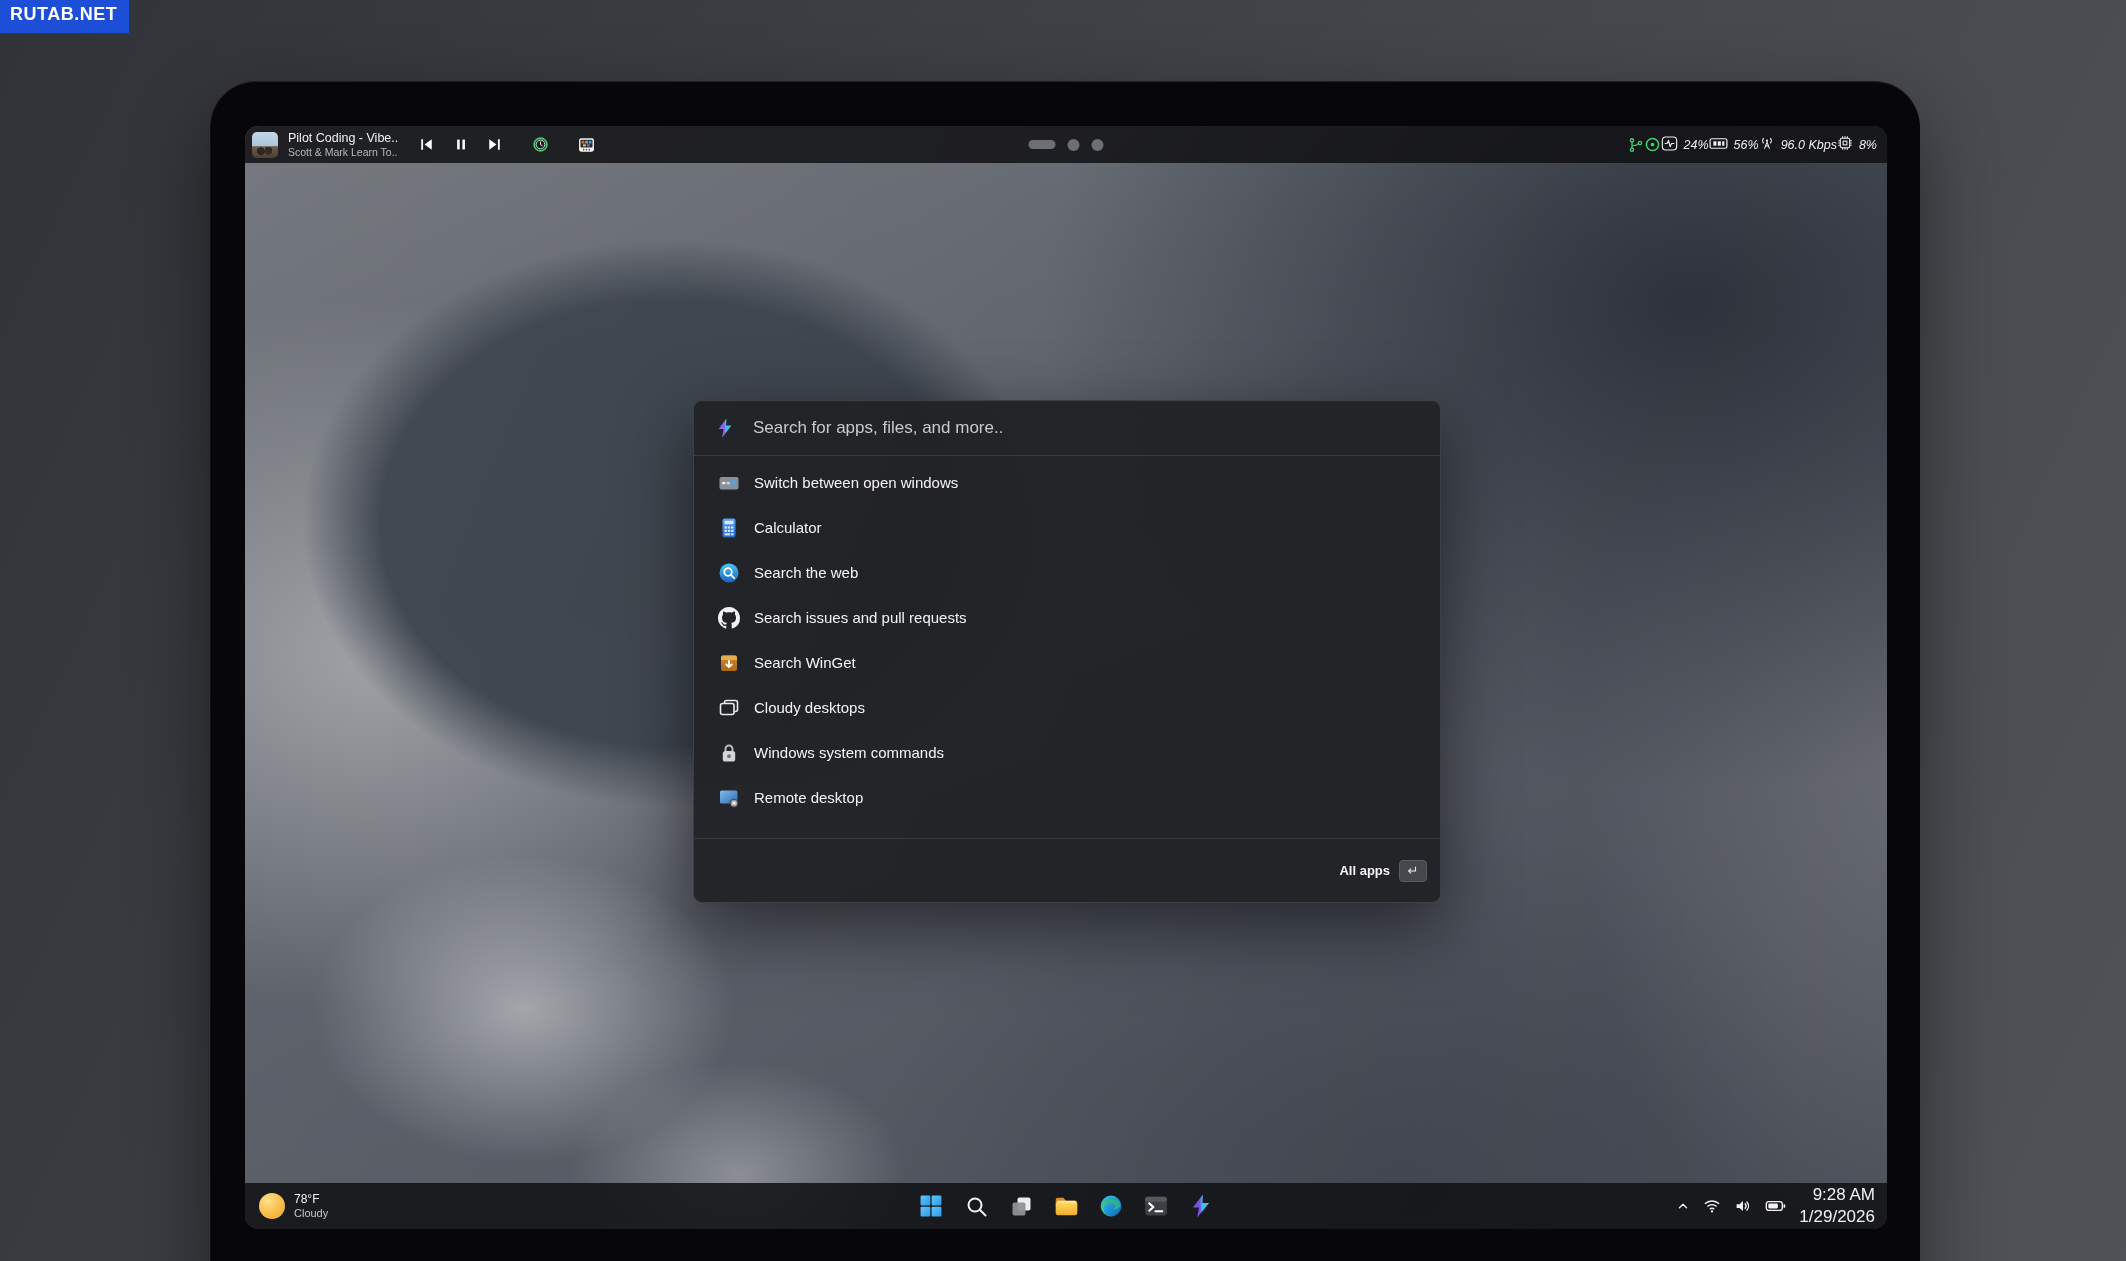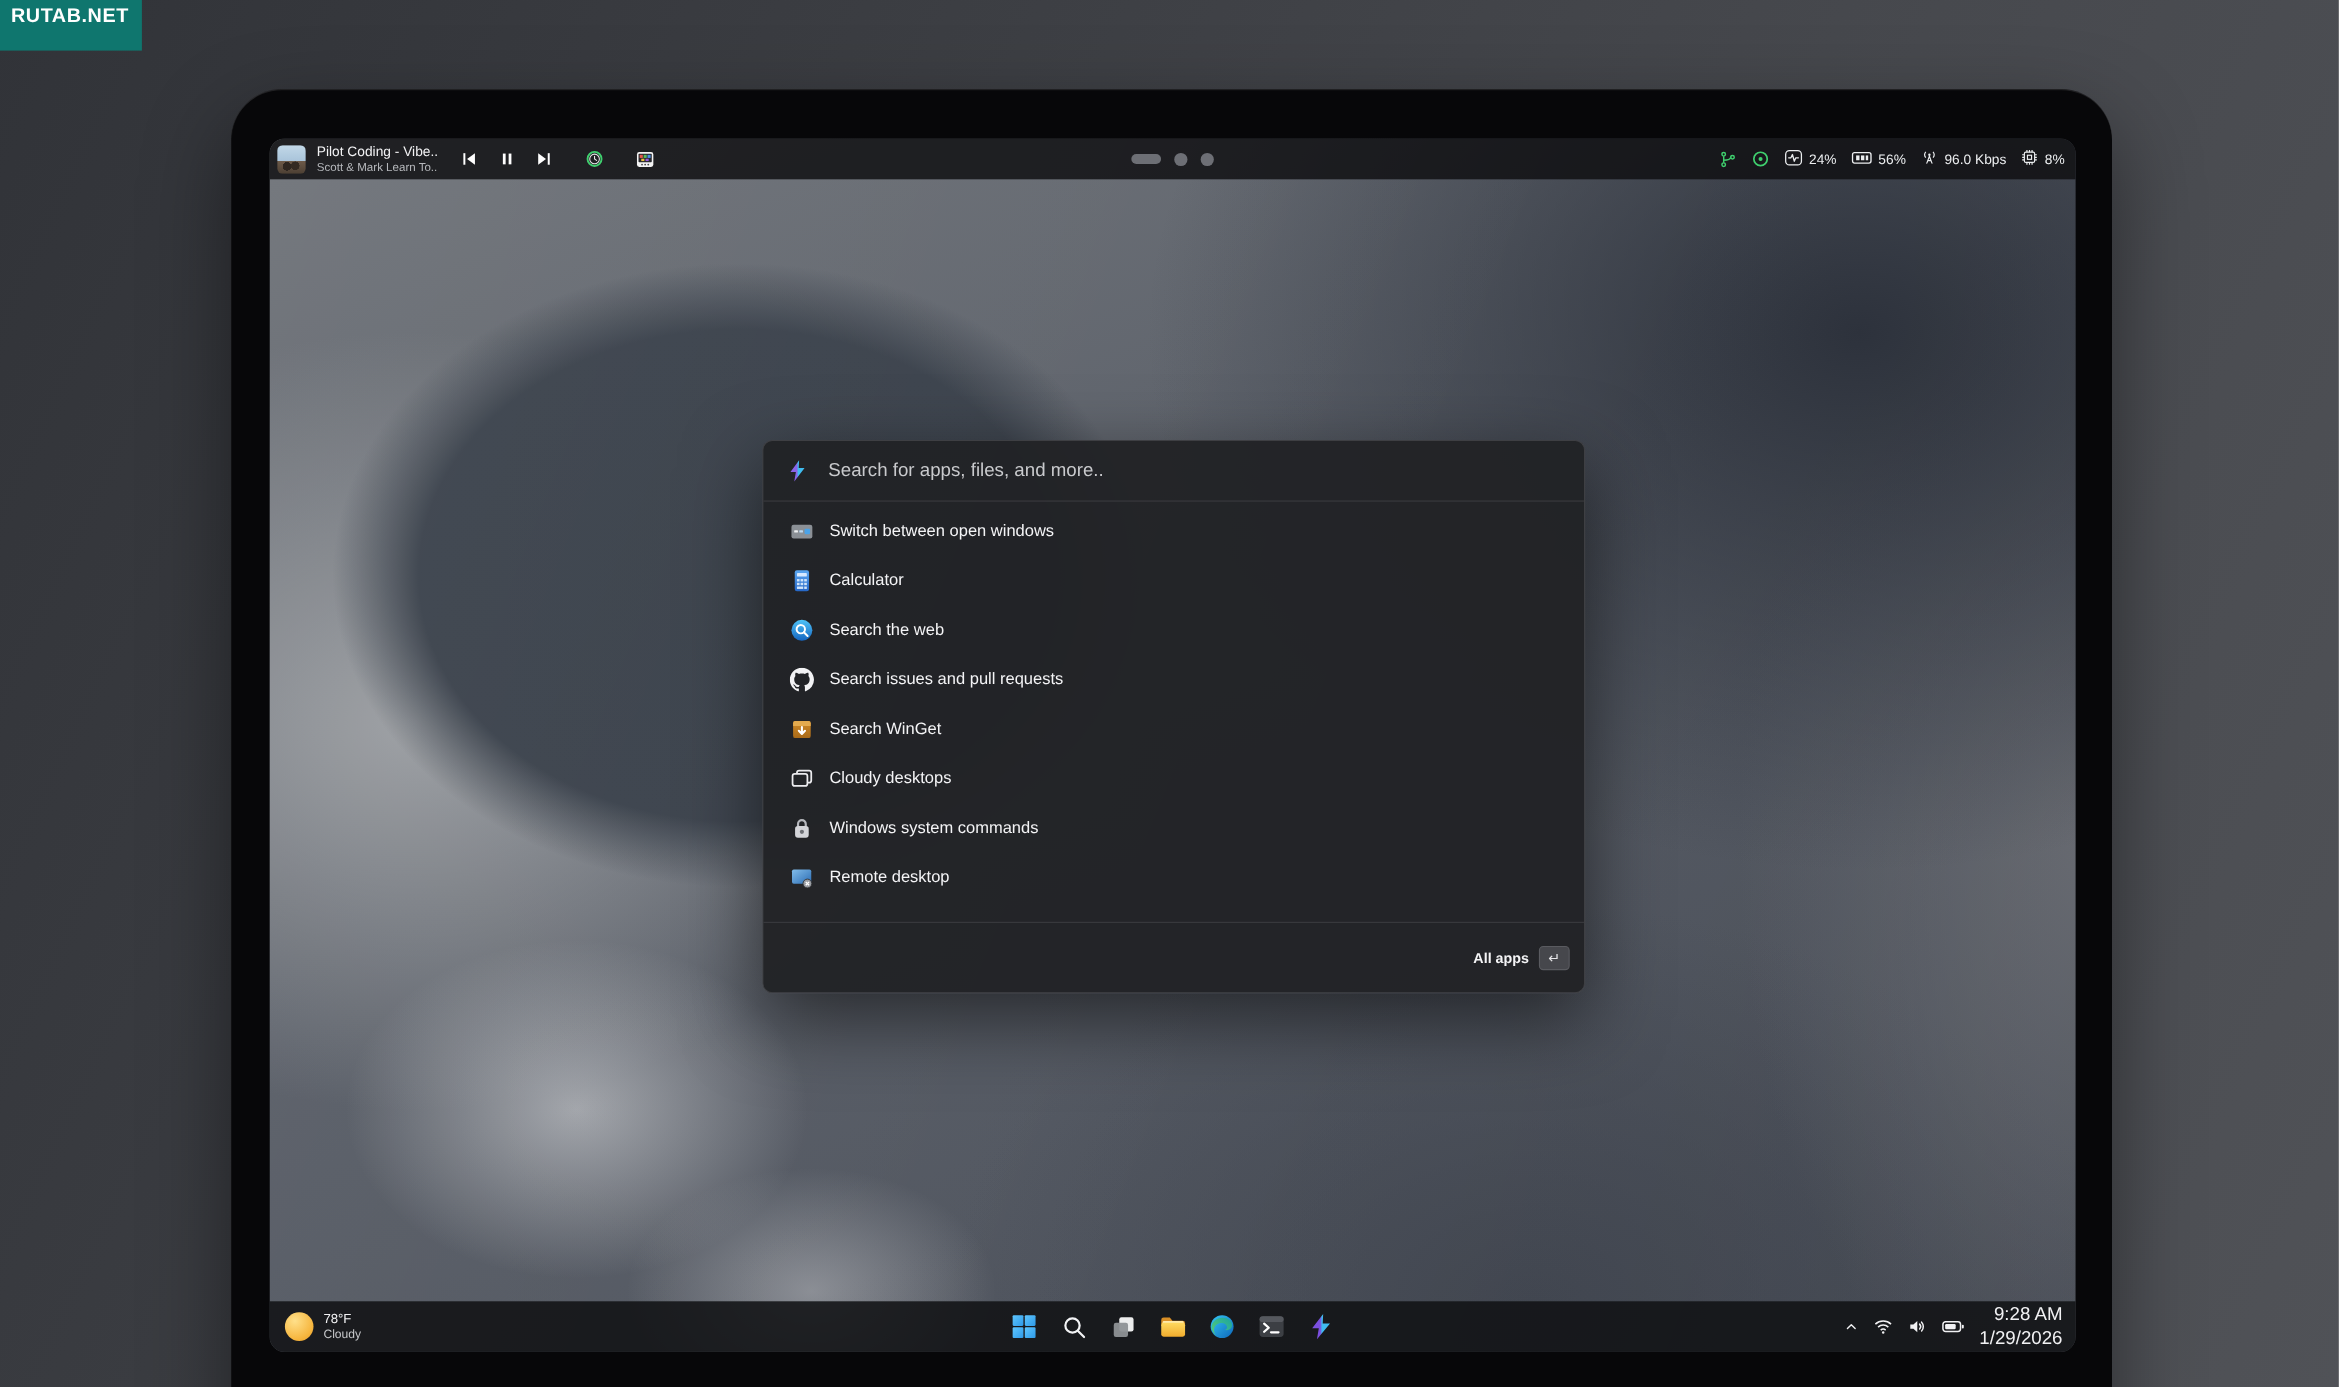--- a/index.html
+++ b/index.html
@@ -2,22 +2,22 @@
 <html><head>
 <meta charset="utf-8">
 <style>
   html,body{margin:0;padding:0;}
   body{
     width:2126px;height:1261px;overflow:hidden;position:relative;
     font-family:"Liberation Sans",sans-serif;
     background:linear-gradient(115deg,#313338 0%,#3d3f44 35%,#47494e 65%,#505257 100%);
   }
   
-  .watermark{position:absolute;top:0;left:0;background:#0f766e;color:#fff;
-    font-weight:bold;font-size:18px;letter-spacing:.5px;padding:4px 12px 21px 10px;z-index:50;}
+  .watermark{position:absolute;top:0;left:0;background:#1d4ed8;color:#fff;
+    font-weight:bold;font-size:18px;letter-spacing:.5px;padding:4px 12px 8px 10px;z-index:50;}
   
   .laptop{position:absolute;left:210px;top:81px;width:1710px;height:1240px;
     background:#070709;border-radius:46px 46px 0 0;
     box-shadow:0 30px 80px rgba(0,0,0,.45), inset 0 1px 0 rgba(255,255,255,.10), inset 1px 0 0 rgba(255,255,255,.04);}
   .screen{position:absolute;left:35px;top:45px;width:1642px;height:1103px;
     border-radius:14px;overflow:hidden;
     background:
       radial-gradient(ellipse 300px 220px at 17% 80%, rgba(235,236,238,.50), rgba(235,236,238,0) 70%),
       radial-gradient(ellipse 240px 160px at 30% 95%, rgba(240,240,242,.35), rgba(240,240,242,0) 70%),
       radial-gradient(ellipse 560px 430px at 26% 36%, #394049 0%, #3a414b 52%, rgba(57,64,73,0) 66%),
@@ -40,21 +40,21 @@
       linear-gradient(#c2d8e8 0%,#a9c4da 55%,#6d5a49 56%,#4c3f33 100%);}
   .media-text{line-height:1.15;max-width:150px;white-space:nowrap;}
   .media-title{font-size:12.5px;color:#f2f2f4;}
   .media-sub{font-size:10.5px;color:#b6b8bc;}
   .mctl{display:flex;align-items:center;gap:17px;margin-left:10px;}
   .mbtn{width:17px;height:17px;display:flex;align-items:center;justify-content:center;cursor:pointer;}
   .notch{position:absolute;left:50%;top:50%;transform:translate(-50%,-50%);
     display:flex;align-items:center;gap:12px;}
   .notch .pill{width:27px;height:9px;border-radius:5px;background:#6d6f75;}
   .notch .dot{width:12px;height:12px;border-radius:50%;background:#6d6f75;}
-  .stats{margin-left:auto;display:flex;align-items:center;gap:13px;padding-right:10px;}
+  .stats{margin-left:auto;display:flex;align-items:center;padding-right:10px;font-style:italic;}
   .stat{display:flex;align-items:center;gap:6px;color:#eceef0;font-size:12.5px;}
   
   .palette{position:absolute;left:448px;top:274px;width:748px;height:503px;z-index:4;
     background:rgba(33,34,37,.96);border:1px solid #3e3f43;border-radius:9px;
     box-shadow:0 24px 70px rgba(0,0,0,.55);display:flex;flex-direction:column;box-sizing:border-box;}
   .searchrow{height:54px;display:flex;align-items:center;gap:15px;padding:0 20px;
     border-bottom:1px solid #3a3b3f;flex:0 0 auto;}
   .searchrow input{flex:1;background:transparent;border:none;outline:none;
     color:#e9e9ec;font-size:17px;font-family:"Liberation Sans",sans-serif;}
   .searchrow input::placeholder{color:#c9cacd;opacity:1;}

